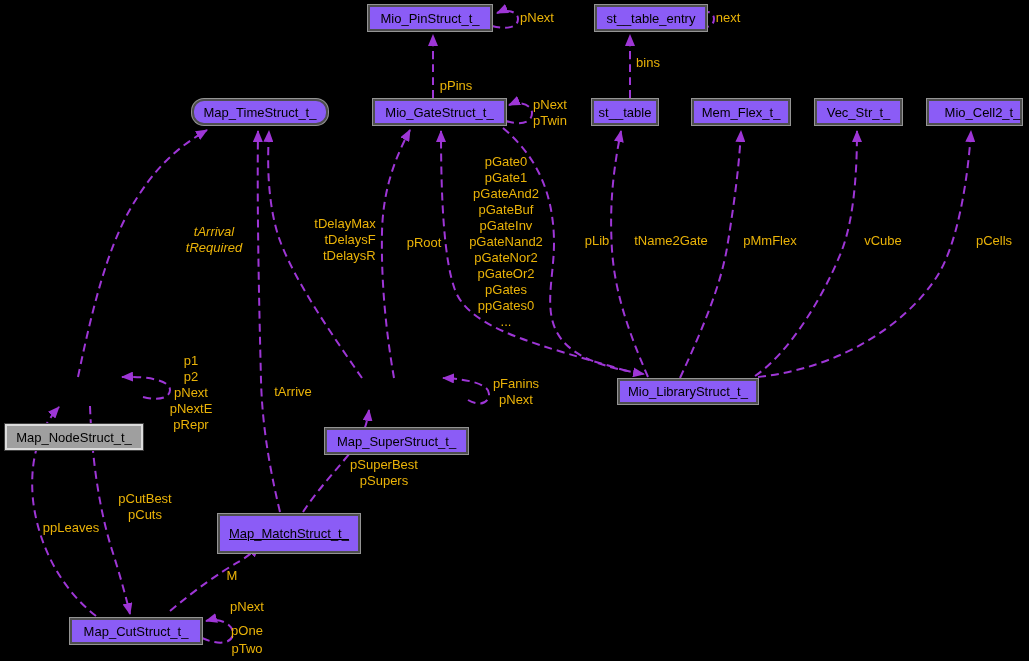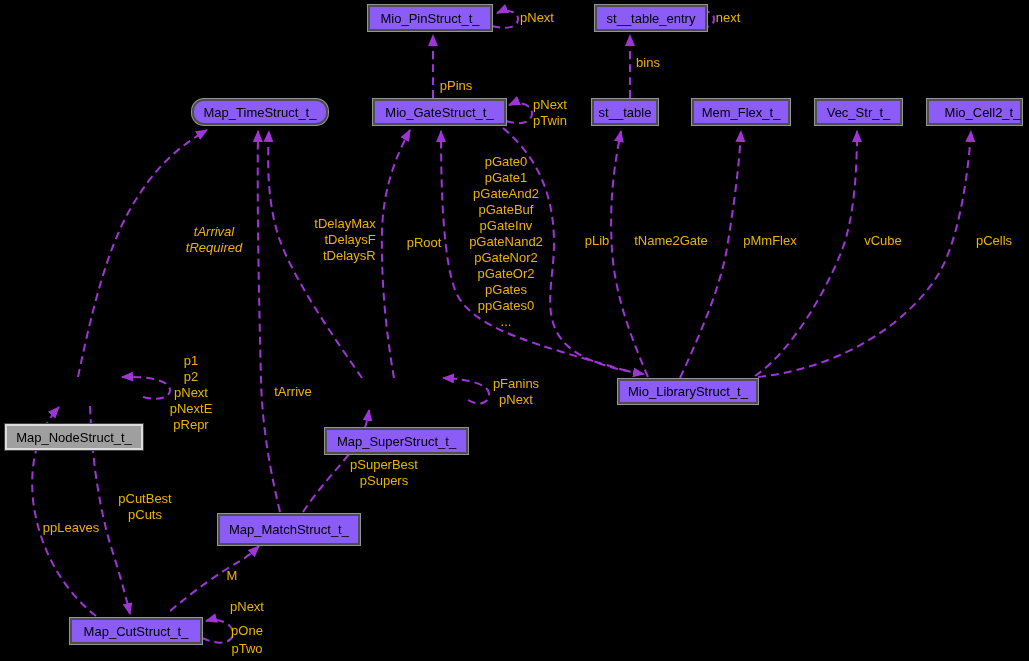--- a/index.html
+++ b/index.html
@@ -53,21 +53,21 @@
   <div class="node" style="left:595px;top:5px;width:112px;height:26px;">st__table_entry</div>
   <div class="node" style="left:192px;top:99px;width:136px;height:26px;border-radius:12px;">Map_TimeStruct_t_</div>
   <div class="node" style="left:373px;top:99px;width:133px;height:26px;">Mio_GateStruct_t_</div>
   <div class="node" style="left:592px;top:99px;width:66px;height:26px;">st__table</div>
   <div class="node" style="left:692px;top:99px;width:98px;height:26px;">Mem_Flex_t_</div>
   <div class="node" style="left:815px;top:99px;width:87px;height:26px;">Vec_Str_t_</div>
   <div class="node" style="left:927px;top:99px;width:95px;height:26px;padding-left:16px;">Mio_Cell2_t_</div>
   <div class="node current" style="left:5px;top:378px;width:138px;height:26px;">Map_NodeStruct_t_</div>
   <div class="node" style="left:325px;top:380px;width:143px;height:26px;margin-top:48px;">Map_SuperStruct_t_</div>
   <div class="node" style="left:618px;top:379px;width:140px;height:25px;">Mio_LibraryStruct_t_</div>
-  <div class="node" style="left:218px;top:514px;width:142px;height:31px;">Map_MatchStruct_t_</div>
+  <div class="node" style="left:218px;top:514px;width:142px;height:39px;text-decoration:underline;">Map_MatchStruct_t_</div>
   <div class="node" style="left:70px;top:618px;width:132px;height:26px;">Map_CutStruct_t_</div>
 
   <div class="lbl" style="left:456px;top:63px;margin-top:23px;">pPins</div>
   <div class="lbl" style="left:537px;top:18px;">pNext</div>
   <div class="lbl" style="left:648px;top:63px;">bins</div>
   <div class="lbl" style="left:728px;top:18px;">next</div>
   <div class="lbl" style="left:550px;top:113px;">pNext
 pTwin</div>
   <div class="lbl" style="left:214px;top:240px;font-style:italic;">tArrival
 tRequired</div>

